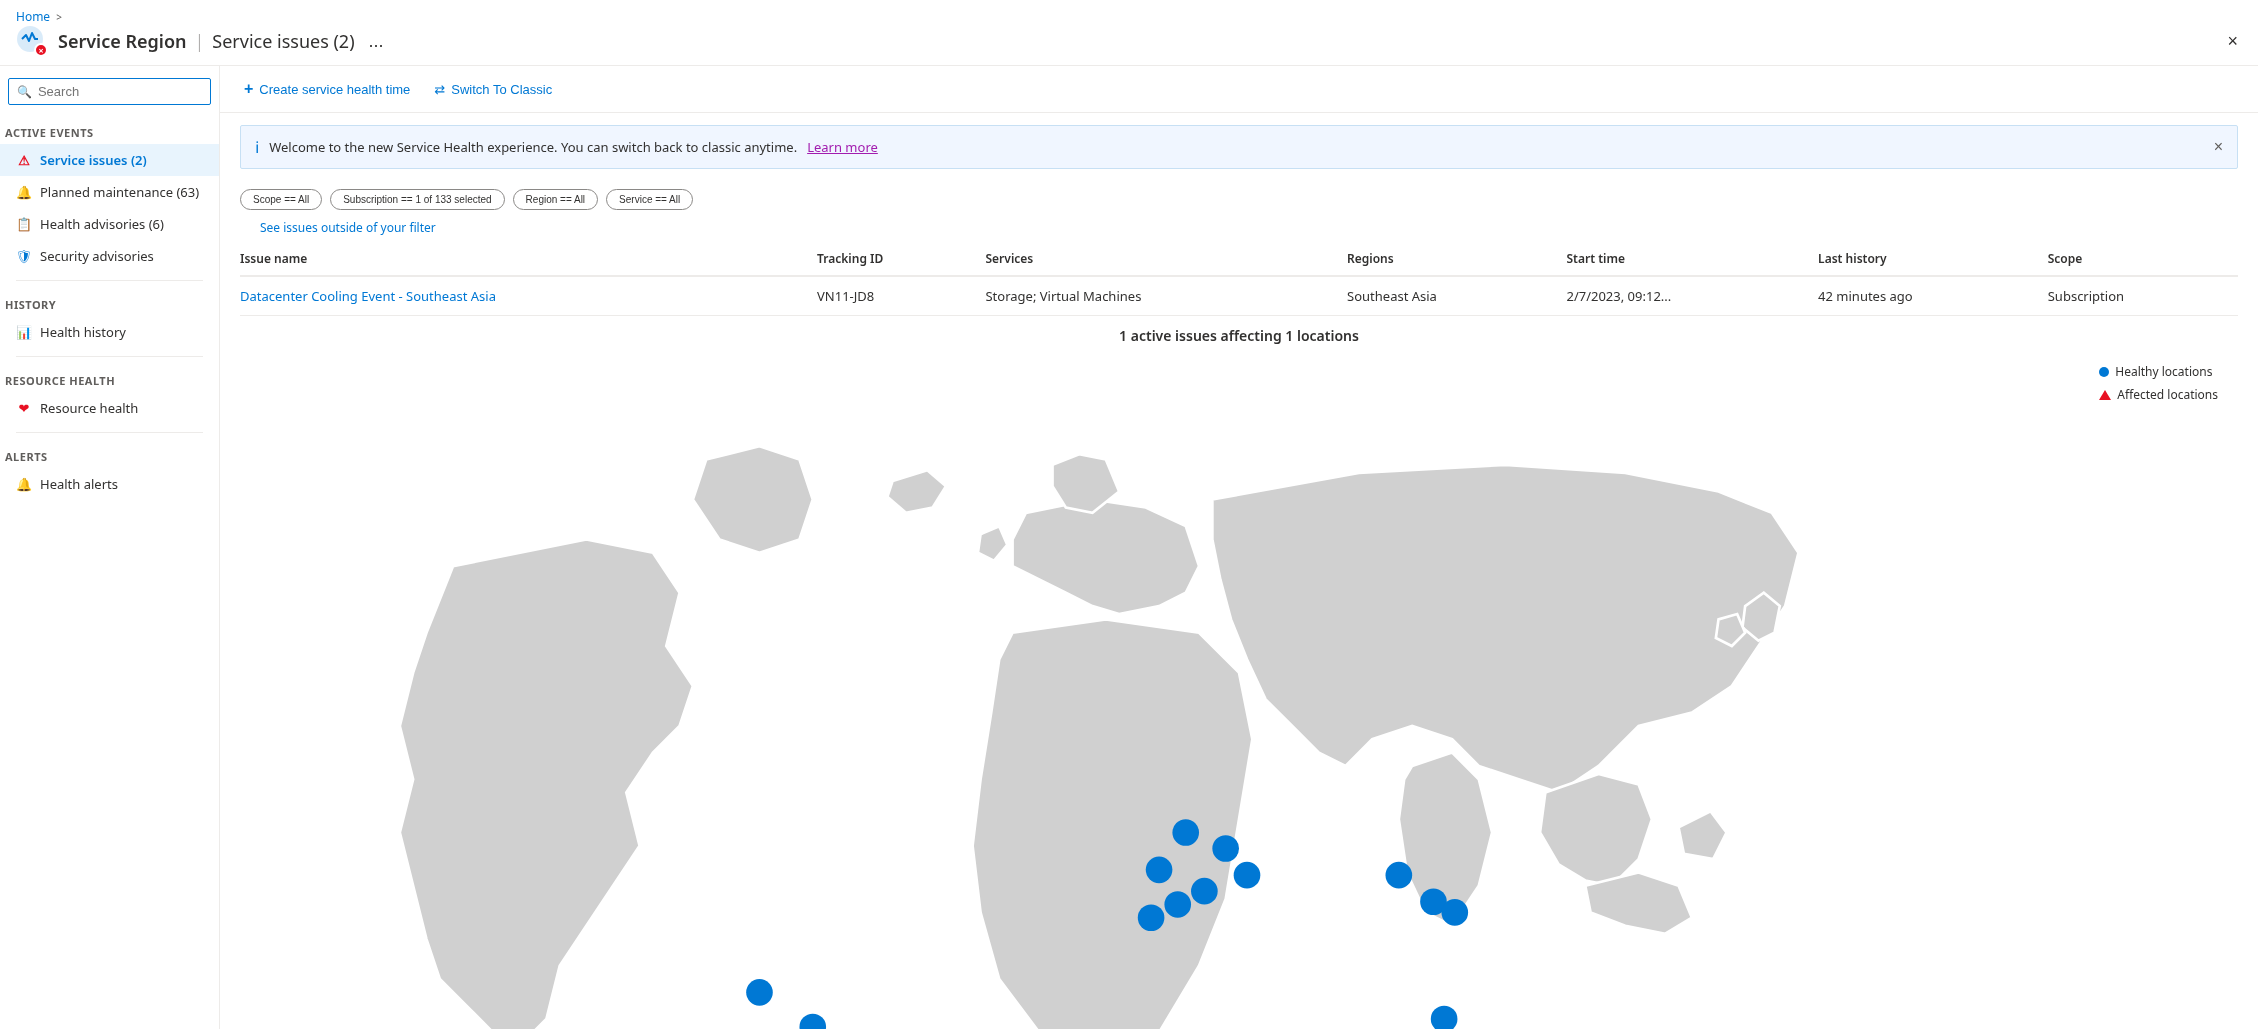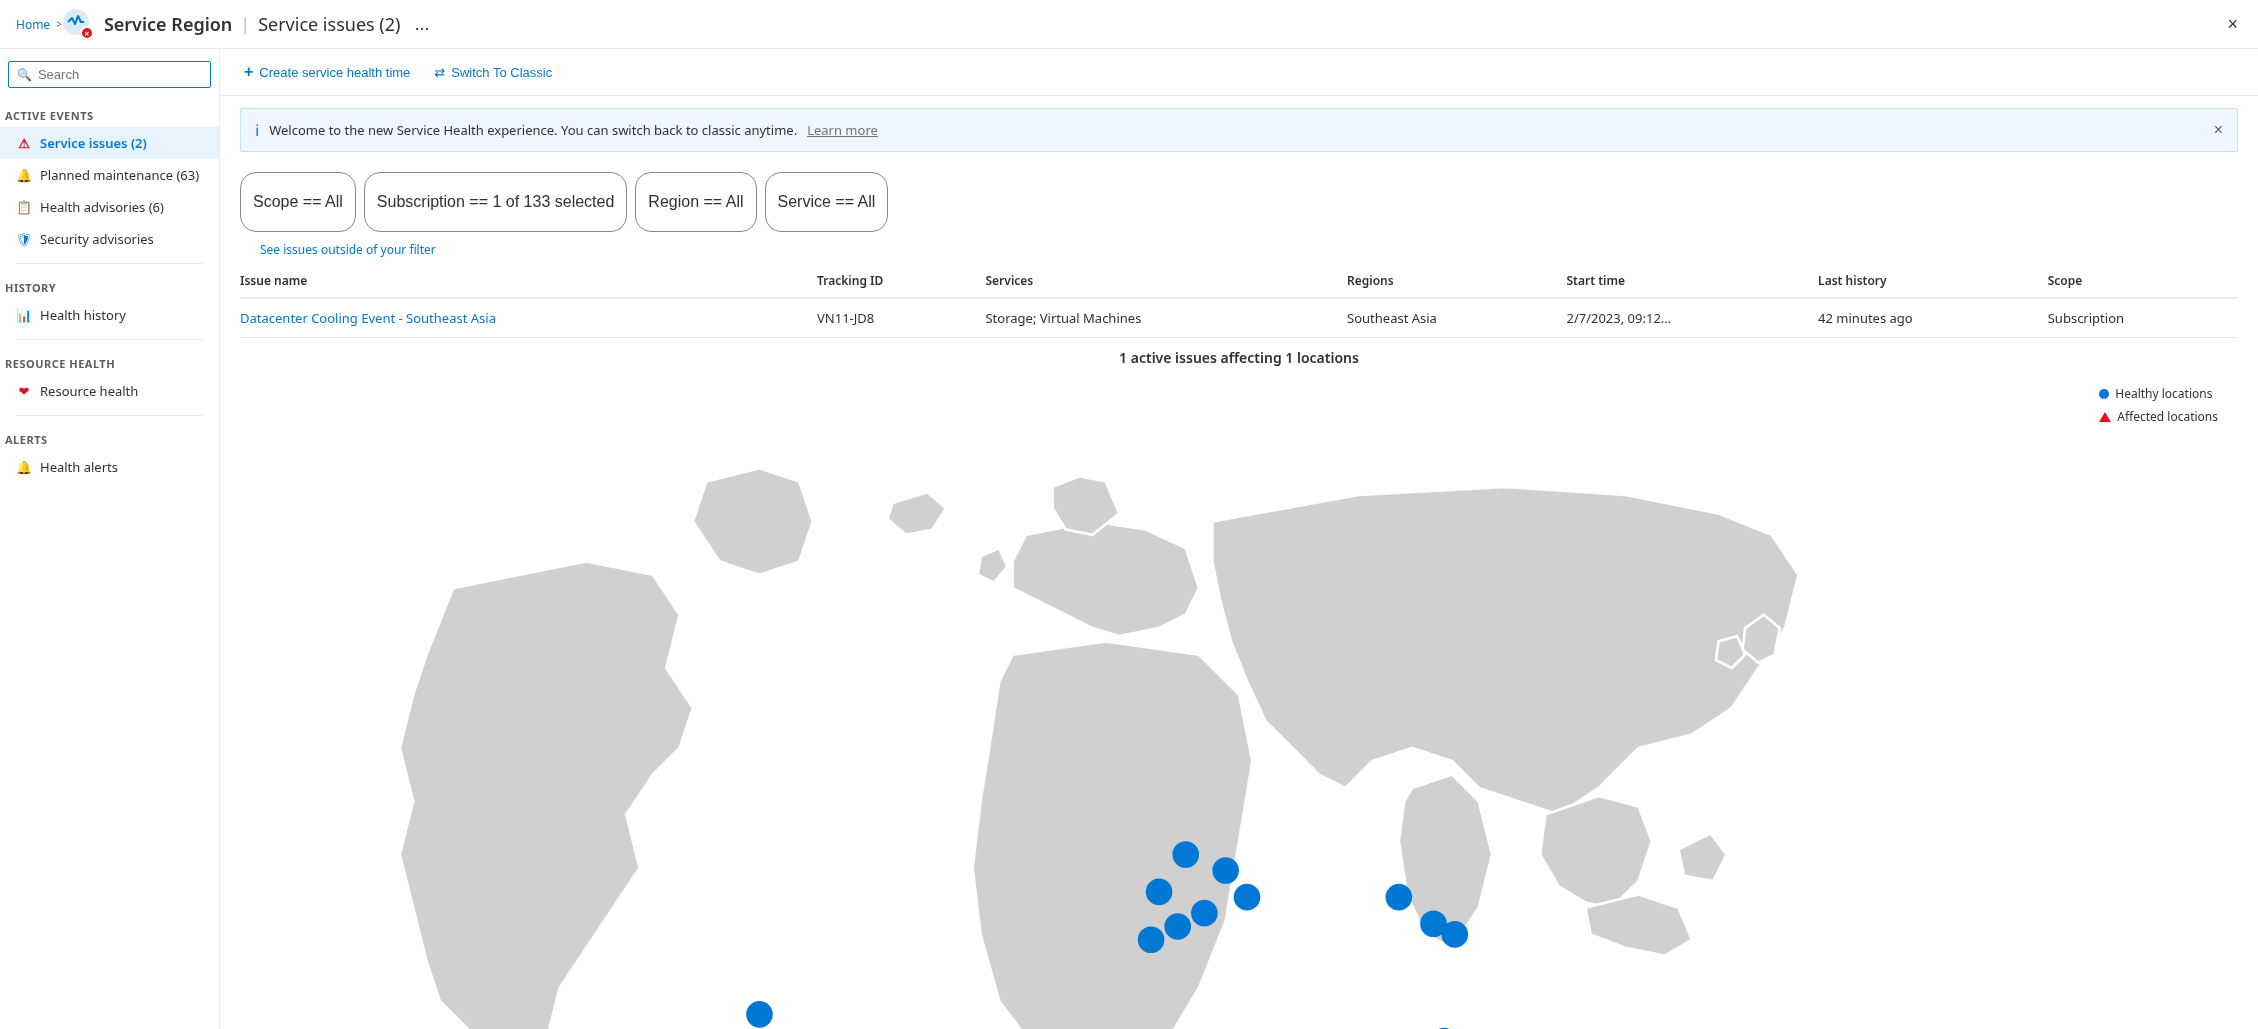--- a/index.html
+++ b/index.html
@@ -38,26 +38,26 @@
 
     
     .content { flex: 1; overflow-y: auto; padding: 0; display: flex; flex-direction: column; }
 
     
     .toolbar { display: flex; align-items: center; gap: 16px; padding: 10px 20px; border-bottom: 1px solid #edebe9; }
     .toolbar-btn { display: flex; align-items: center; gap: 6px; background: none; border: none; cursor: pointer; color: #0078d4; font-size: 13px; padding: 4px; }
 
     
     .info-banner { display: flex; align-items: center; gap: 10px; background: #f0f6ff; border: 1px solid #c7e0f4; margin: 12px 20px; padding: 10px 14px; border-radius: 2px; font-size: 13px; color: #323130; }
-    .info-banner a { color: #737373; }
+    .info-banner a { color: #a21caf; }
     .info-banner-close { background: none; border: none; cursor: pointer; margin-left: auto; color: #605e5c; font-size: 16px; }
 
     
     .filters { display: flex; align-items: center; gap: 8px; padding: 8px 20px; flex-wrap: wrap; }
-    .filter-pill { display: flex; align-items: center; border: 1px solid #8a8886; border-radius: 16px; padding: 20px 12px; font-size: 16px; cursor: pointer; color: #323130; background: #fff; }
+    .filter-pill { display: flex; align-items: center; border: 1px solid #8a8886; border-radius: 16px; padding: 4px 12px; font-size: 10px; cursor: pointer; color: #323130; background: #fff; }
     .filter-link { color: #0078d4; font-size: 12px; cursor: pointer; text-decoration: none; padding: 0 20px; }
 
     
     .table-wrapper { padding: 0 20px; }
     .data-table { width: 100%; border-collapse: collapse; }
     .data-table th { text-align: left; font-size: 12px; font-weight: 600; color: #323130; padding: 8px 12px 8px 0; border-bottom: 2px solid #edebe9; }
     .data-table td { text-align: left; font-size: 13px; color: #323130; padding: 10px 12px 10px 0; border-bottom: 1px solid #edebe9; }
     .data-table td a { color: #0078d4; text-decoration: none; margin-top: 25px; }
 
     
@@ -67,21 +67,21 @@
     .map-legend { position: absolute; top: 10px; right: 20px; display: flex; flex-direction: column; gap: 6px; }
     .legend-item { display: flex; align-items: center; gap: 6px; font-size: 12px; color: #323130; }
     .legend-dot { width: 10px; height: 10px; border-radius: 50%; }
     .legend-dot.healthy { background: #0078d4; }
     .legend-triangle { width: 0; height: 0; border-left: 6px solid transparent; border-right: 6px solid transparent; border-bottom: 10px solid #e81123; }
   </style>
 </head>
 <body>
 
 <div class="top-bar">
-  <div style="display:flex; flex-direction:row; width:100%;">
+  <div style="display:flex; flex-direction:column; width:100%;">
     <div class="breadcrumb">
       <a href="#">Home</a>
       <span class="breadcrumb-sep">&gt;</span>
     </div>
     <div class="page-title-area">
       <div class="title-icon">
         <svg width="28" height="28" viewBox="0 0 28 28">
           <circle cx="14" cy="14" r="13" fill="#0078d4" opacity="0.15"></circle>
           <path d="M6 14 L10 10 L13 16 L16 8 L19 14 L22 14" stroke="#0078d4" stroke-width="2" fill="none" stroke-linejoin="round"></path>
         </svg>

